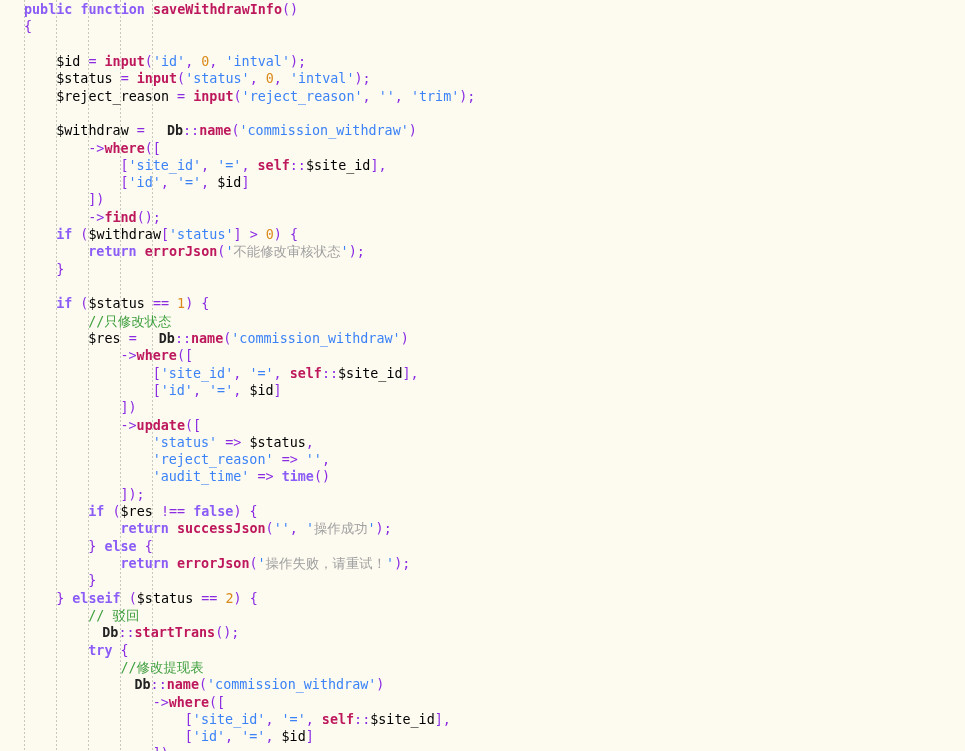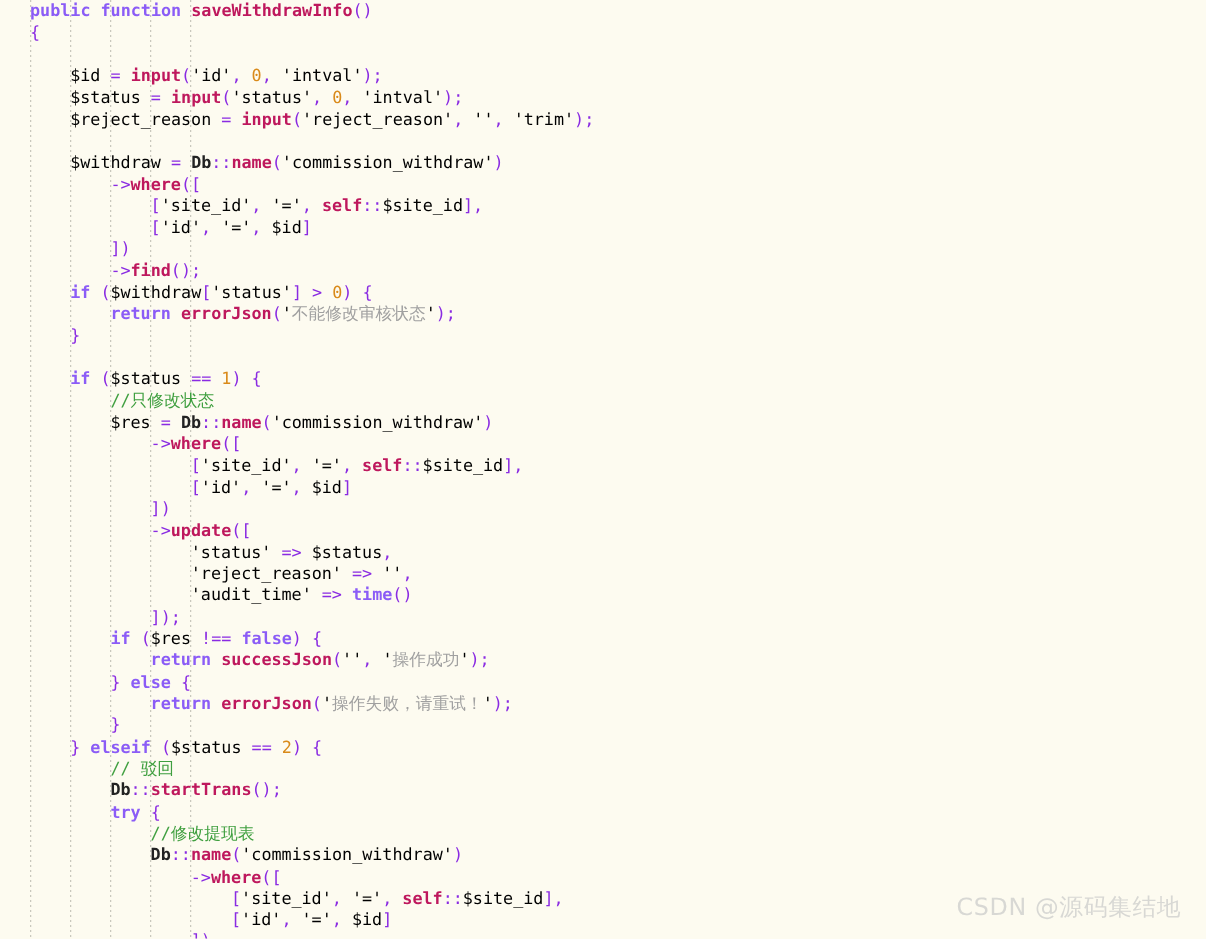--- a/index.html
+++ b/index.html
@@ -50,23 +50,23 @@
     color: #222222;
   }
   .ln {
     display: block;
     height: 17.32px;
     padding-left: 24px;
   }
   
   .kw   { color: #8b5cf6; font-weight: bold; }      
   .fn   { color: #be185d; font-weight: bold; }      
-  .cls  { color: #222222; font-weight: bold; }      
+  .cls  { color: #222222; font-weight: bold; margin-left: 14px; }      
   .var  { color: #000000; font-weight: normal; }      
-  .str  { color: #000000; }                          
+  .str  { color: #3b82f6; }                          
   .cjk  { color: #a0a0a0; font-family: "DejaVu Sans", "Liberation Sans", sans-serif; }
   .num  { color: #d98a1a; }                          
   .cmt  { color: #3f9f3f; }                          
   .cmtc { color: #3f9f3f; font-family: "DejaVu Sans", "Liberation Sans", sans-serif; }
   .op   { color: #8a2be2; }                          
   .pn   { color: #8a2be2; }                          
   .watermark {
     position: absolute;
     right: 20px;
     bottom: 12px;
@@ -86,15 +86,14 @@
   <div class="guides">
       <div class="guide" style="left: 24px;"></div>
       <div class="guide" style="left: 56px;"></div>
       <div class="guide" style="left: 88px;"></div>
       <div class="guide" style="left: 120px;"></div>
       <div class="guide" style="left: 152px;"></div>
     </div>
 
   <pre id="code"><span class="ln"><span class="kw">public</span><span> </span><span class="kw">function</span><span> </span><span class="fn">saveWithdrawInfo</span><span class="pn">()</span></span><span class="ln"><span class="pn">{</span></span><span class="ln">&nbsp;</span><span class="ln"><span style="display: inline-block; width: 32.16px;"></span><span class="var">$id</span><span> </span><span class="op">=</span><span> </span><span class="fn">input</span><span class="pn">(</span><span class="str">'id'</span><span class="op">,</span><span> </span><span class="num">0</span><span class="op">,</span><span> </span><span class="str">'intval'</span><span class="pn">);</span></span><span class="ln"><span style="display: inline-block; width: 32.16px;"></span><span class="var">$status</span><span> </span><span class="op">=</span><span> </span><span class="fn">input</span><span class="pn">(</span><span class="str">'status'</span><span class="op">,</span><span> </span><span class="num">0</span><span class="op">,</span><span> </span><span class="str">'intval'</span><span class="pn">);</span></span><span class="ln"><span style="display: inline-block; width: 32.16px;"></span><span class="var">$reject_reason</span><span> </span><span class="op">=</span><span> </span><span class="fn">input</span><span class="pn">(</span><span class="str">'reject_reason'</span><span class="op">,</span><span> </span><span class="str">''</span><span class="op">,</span><span> </span><span class="str">'trim'</span><span class="pn">);</span></span><span class="ln">&nbsp;</span><span class="ln"><span style="display: inline-block; width: 32.16px;"></span><span class="var">$withdraw</span><span> </span><span class="op">=</span><span> </span><span class="cls">Db</span><span class="op">::</span><span class="fn">name</span><span class="pn">(</span><span class="str">'commission_withdraw'</span><span class="pn">)</span></span><span class="ln"><span style="display: inline-block; width: 64.32px;"></span><span class="op">-&gt;</span><span class="fn">where</span><span class="pn">([</span></span><span class="ln"><span style="display: inline-block; width: 96.48px;"></span><span class="pn">[</span><span class="str">'site_id'</span><span class="op">,</span><span> </span><span class="str">'='</span><span class="op">,</span><span> </span><span class="fn">self</span><span class="op">::</span><span class="var">$site_id</span><span class="pn">],</span></span><span class="ln"><span style="display: inline-block; width: 96.48px;"></span><span class="pn">[</span><span class="str">'id'</span><span class="op">,</span><span> </span><span class="str">'='</span><span class="op">,</span><span> </span><span class="var">$id</span><span class="pn">]</span></span><span class="ln"><span style="display: inline-block; width: 64.32px;"></span><span class="pn">])</span></span><span class="ln"><span style="display: inline-block; width: 64.32px;"></span><span class="op">-&gt;</span><span class="fn">find</span><span class="pn">();</span></span><span class="ln"><span style="display: inline-block; width: 32.16px;"></span><span class="kw">if</span><span> </span><span class="pn">(</span><span class="var">$withdraw</span><span class="pn">[</span><span class="str">'status'</span><span class="pn">]</span><span> </span><span class="op">&gt;</span><span> </span><span class="num">0</span><span class="pn">)</span><span> </span><span class="pn">{</span></span><span class="ln"><span style="display: inline-block; width: 64.32px;"></span><span class="kw">return</span><span> </span><span class="fn">errorJson</span><span class="pn">(</span><span class="str">'</span><span class="cjk">不能修改审核状态</span><span class="str">'</span><span class="pn">);</span></span><span class="ln"><span style="display: inline-block; width: 32.16px;"></span><span class="pn">}</span></span><span class="ln">&nbsp;</span><span class="ln"><span style="display: inline-block; width: 32.16px;"></span><span class="kw">if</span><span> </span><span class="pn">(</span><span class="var">$status</span><span> </span><span class="op">==</span><span> </span><span class="num">1</span><span class="pn">)</span><span> </span><span class="pn">{</span></span><span class="ln"><span style="display: inline-block; width: 64.32px;"></span><span class="cmt">//</span><span class="cmtc">只修改状态</span></span><span class="ln"><span style="display: inline-block; width: 64.32px;"></span><span class="var">$res</span><span> </span><span class="op">=</span><span> </span><span class="cls">Db</span><span class="op">::</span><span class="fn">name</span><span class="pn">(</span><span class="str">'commission_withdraw'</span><span class="pn">)</span></span><span class="ln"><span style="display: inline-block; width: 96.48px;"></span><span class="op">-&gt;</span><span class="fn">where</span><span class="pn">([</span></span><span class="ln"><span style="display: inline-block; width: 128.64px;"></span><span class="pn">[</span><span class="str">'site_id'</span><span class="op">,</span><span> </span><span class="str">'='</span><span class="op">,</span><span> </span><span class="fn">self</span><span class="op">::</span><span class="var">$site_id</span><span class="pn">],</span></span><span class="ln"><span style="display: inline-block; width: 128.64px;"></span><span class="pn">[</span><span class="str">'id'</span><span class="op">,</span><span> </span><span class="str">'='</span><span class="op">,</span><span> </span><span class="var">$id</span><span class="pn">]</span></span><span class="ln"><span style="display: inline-block; width: 96.48px;"></span><span class="pn">])</span></span><span class="ln"><span style="display: inline-block; width: 96.48px;"></span><span class="op">-&gt;</span><span class="fn">update</span><span class="pn">([</span></span><span class="ln"><span style="display: inline-block; width: 128.64px;"></span><span class="str">'status'</span><span> </span><span class="op">=&gt;</span><span> </span><span class="var">$status</span><span class="op">,</span></span><span class="ln"><span style="display: inline-block; width: 128.64px;"></span><span class="str">'reject_reason'</span><span> </span><span class="op">=&gt;</span><span> </span><span class="str">''</span><span class="op">,</span></span><span class="ln"><span style="display: inline-block; width: 128.64px;"></span><span class="str">'audit_time'</span><span> </span><span class="op">=&gt;</span><span> </span><span class="kw">time</span><span class="pn">()</span></span><span class="ln"><span style="display: inline-block; width: 96.48px;"></span><span class="pn">]);</span></span><span class="ln"><span style="display: inline-block; width: 64.32px;"></span><span class="kw">if</span><span> </span><span class="pn">(</span><span class="var">$res</span><span> </span><span class="op">!==</span><span> </span><span class="kw">false</span><span class="pn">)</span><span> </span><span class="pn">{</span></span><span class="ln"><span style="display: inline-block; width: 96.48px;"></span><span class="kw">return</span><span> </span><span class="fn">successJson</span><span class="pn">(</span><span class="str">''</span><span class="op">,</span><span> </span><span class="str">'</span><span class="cjk">操作成功</span><span class="str">'</span><span class="pn">);</span></span><span class="ln"><span style="display: inline-block; width: 64.32px;"></span><span class="pn">}</span><span> </span><span class="kw">else</span><span> </span><span class="pn">{</span></span><span class="ln"><span style="display: inline-block; width: 96.48px;"></span><span class="kw">return</span><span> </span><span class="fn">errorJson</span><span class="pn">(</span><span class="str">'</span><span class="cjk">操作失败，请重试！</span><span class="str">'</span><span class="pn">);</span></span><span class="ln"><span style="display: inline-block; width: 64.32px;"></span><span class="pn">}</span></span><span class="ln"><span style="display: inline-block; width: 32.16px;"></span><span class="pn">}</span><span> </span><span class="kw">elseif</span><span> </span><span class="pn">(</span><span class="var">$status</span><span> </span><span class="op">==</span><span> </span><span class="num">2</span><span class="pn">)</span><span> </span><span class="pn">{</span></span><span class="ln"><span style="display: inline-block; width: 64.32px;"></span><span class="cmt">// </span><span class="cmtc">驳回</span></span><span class="ln"><span style="display: inline-block; width: 64.32px;"></span><span class="cls">Db</span><span class="op">::</span><span class="fn">startTrans</span><span class="pn">();</span></span><span class="ln"><span style="display: inline-block; width: 64.32px;"></span><span class="kw">try</span><span> </span><span class="pn">{</span></span><span class="ln"><span style="display: inline-block; width: 96.48px;"></span><span class="cmt">//</span><span class="cmtc">修改提现表</span></span><span class="ln"><span style="display: inline-block; width: 96.48px;"></span><span class="cls">Db</span><span class="op">::</span><span class="fn">name</span><span class="pn">(</span><span class="str">'commission_withdraw'</span><span class="pn">)</span></span><span class="ln"><span style="display: inline-block; width: 128.64px;"></span><span class="op">-&gt;</span><span class="fn">where</span><span class="pn">([</span></span><span class="ln"><span style="display: inline-block; width: 160.8px;"></span><span class="pn">[</span><span class="str">'site_id'</span><span class="op">,</span><span> </span><span class="str">'='</span><span class="op">,</span><span> </span><span class="fn">self</span><span class="op">::</span><span class="var">$site_id</span><span class="pn">],</span></span><span class="ln"><span style="display: inline-block; width: 160.8px;"></span><span class="pn">[</span><span class="str">'id'</span><span class="op">,</span><span> </span><span class="str">'='</span><span class="op">,</span><span> </span><span class="var">$id</span><span class="pn">]</span></span><span class="ln"><span style="display: inline-block; width: 128.64px;"></span><span class="pn">])</span></span></pre>
 
-  <div class="watermark">CSDN @源码集结地</div>
 
 </div>
 
 </body></html>

